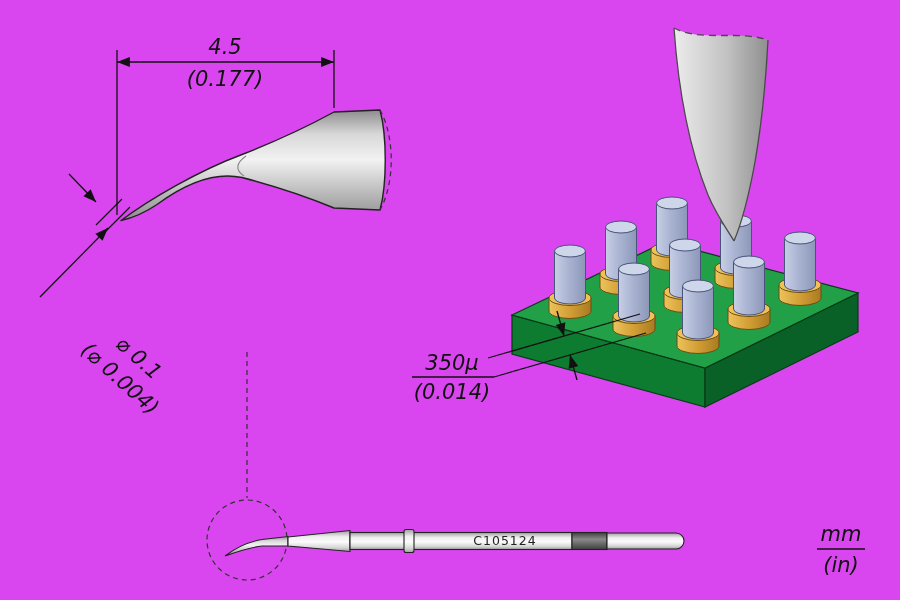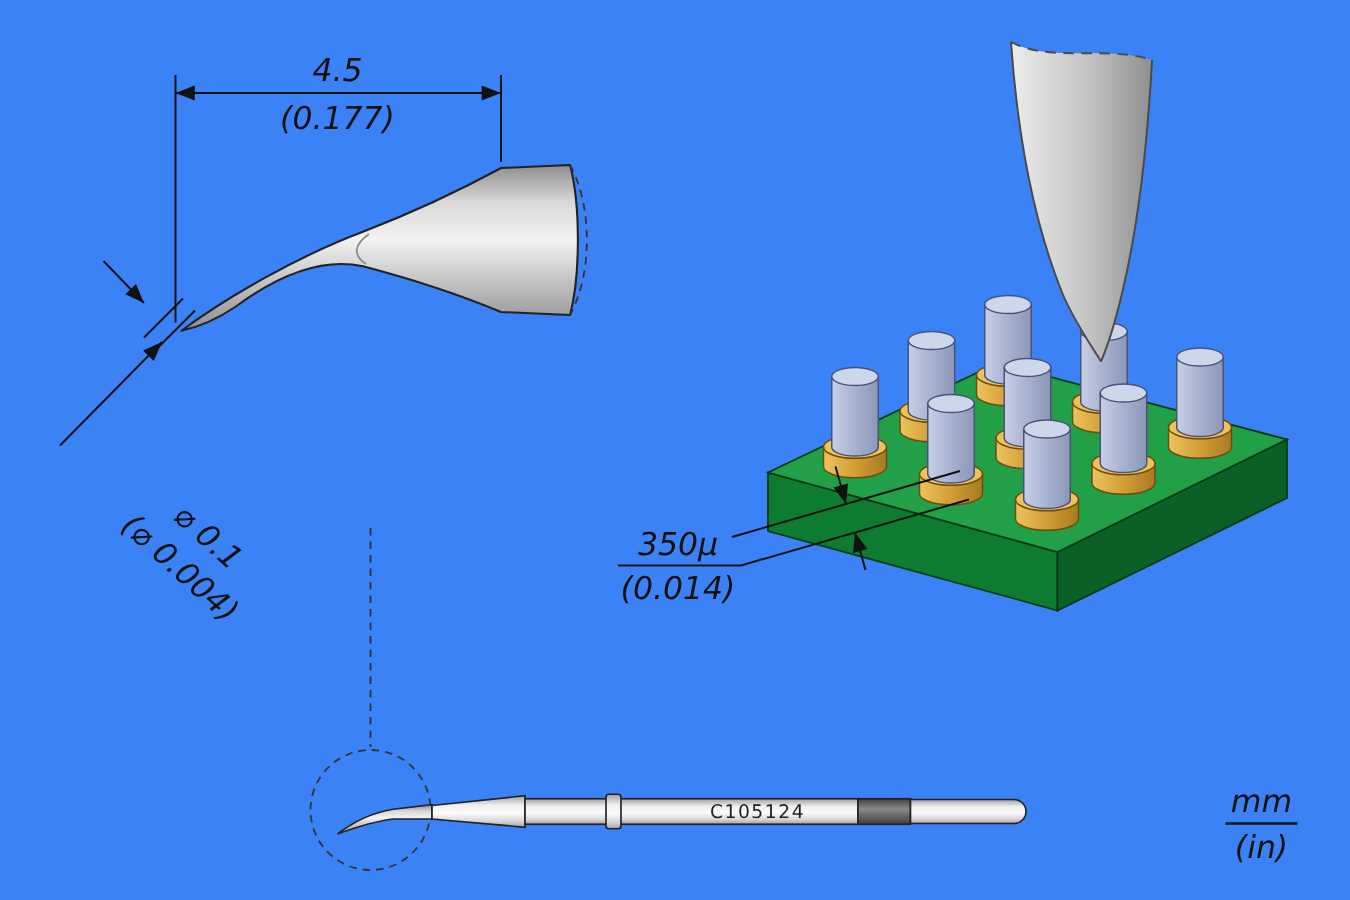--- a/index.html
+++ b/index.html
@@ -1,17 +1,17 @@
 <!DOCTYPE html>
 <html><head>
 <meta charset="utf-8">
 <style>
   html,body { margin:0; padding:0; background:#ffffff; }
   .canvas {
-    position:relative; width:900px; height:600px; background:#3b82f6;
+    position:relative; width:900px; height:600px; background:#d946ef;
     font-family:"DejaVu Sans", sans-serif; overflow:hidden;
   }
   .dim  { font-family:"DejaVu Sans", sans-serif; font-style:italic; font-size:21px; fill:#111111; }
   .part { font-family:"DejaVu Sans", sans-serif; font-size:12.5px; fill:#222222; letter-spacing:1px; }
   .thin { stroke:#111111; stroke-width:1.3; fill:none; }
   .dash { stroke:#333333; stroke-width:1.2; fill:none; stroke-dasharray:5 4; }
   .edge { stroke:#222222; stroke-width:1.4; }
 </style>
 </head>
 <body>

